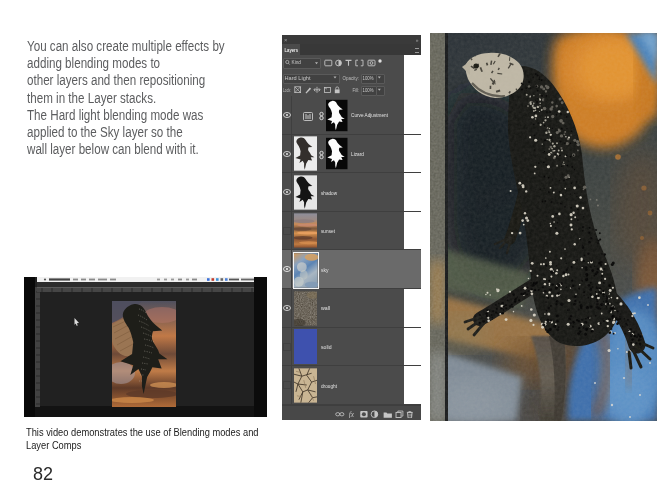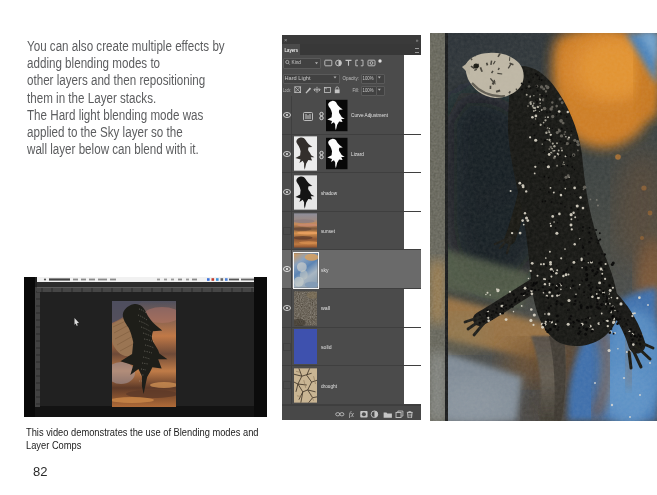--- a/index.html
+++ b/index.html
@@ -1,20 +1,20 @@
 <!DOCTYPE html>
 <html><head>
 <meta charset="utf-8">
 <style>
   html,body{margin:0;padding:0;}
   body{width:657px;height:495px;background:#fff;font-family:"Liberation Sans",sans-serif;position:relative;overflow:hidden;}
   .abs{position:absolute;}
   #para{left:27px;top:38px;font-size:14px;line-height:17.2px;color:#5c5d5f;transform:scaleX(0.83);transform-origin:left top;white-space:nowrap;}
   #caption{left:26px;top:426px;font-size:11.5px;line-height:12.6px;color:#1b1b1b;transform:scaleX(0.81);transform-origin:left top;white-space:nowrap;}
-  #pagenum{left:33px;top:464px;font-size:13px;color:#2a2a2a;}
+  #pagenum{left:33px;top:464px;font-size:18px;color:#2a2a2a;}
 
   
   #video{left:24px;top:277px;width:243px;height:140px;background:#212121;}
   #v-left{left:0;top:0;width:11px;height:140px;background:#090909;}
   #v-right{left:230px;top:0;width:13px;height:140px;background:#0b0b0b;}
   #v-bot{left:11px;top:129px;width:219px;height:11px;background:#131313;}
   #v-menu{left:13px;top:0;width:217px;height:5px;background:#f1f1f1;}
   #v-sub{left:13px;top:5px;width:217px;height:5px;background:#2d2d2d;}
   #v-ruler{left:13px;top:10px;width:217px;height:5px;background:#454545;border-top:1px solid #5a5a5a;box-sizing:border-box;}
   #v-img{left:88px;top:24px;width:64px;height:106px;}

